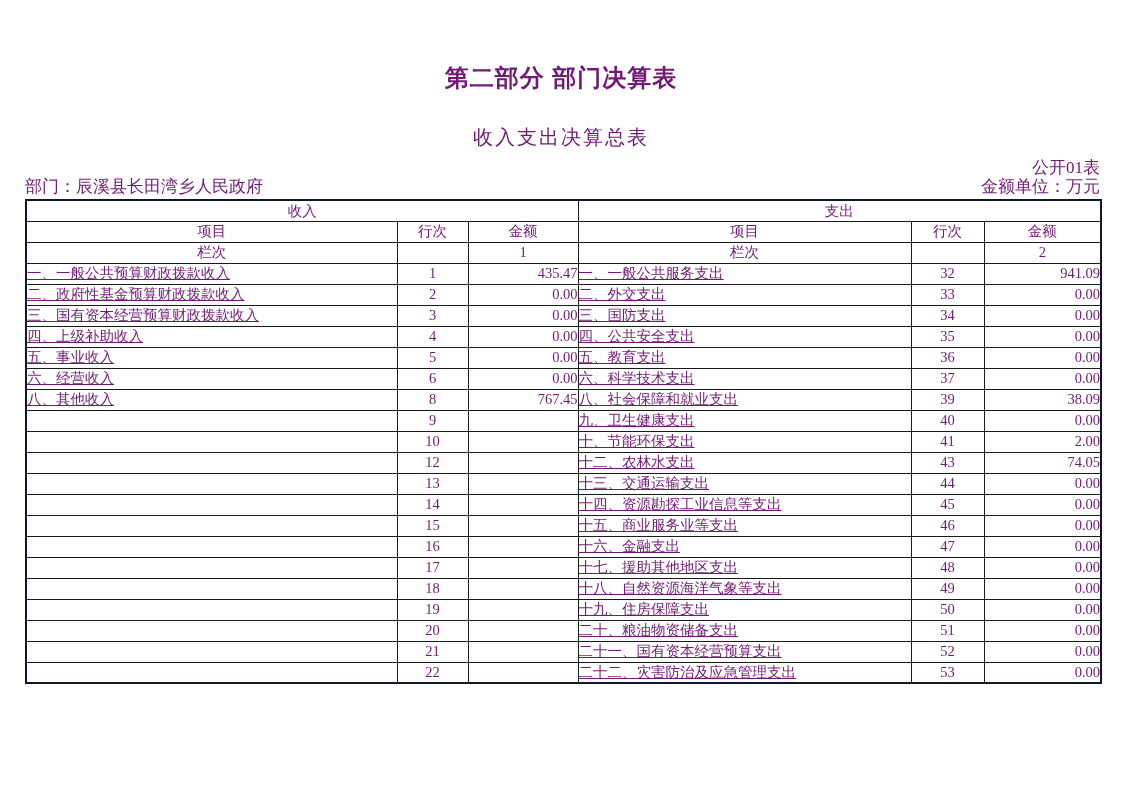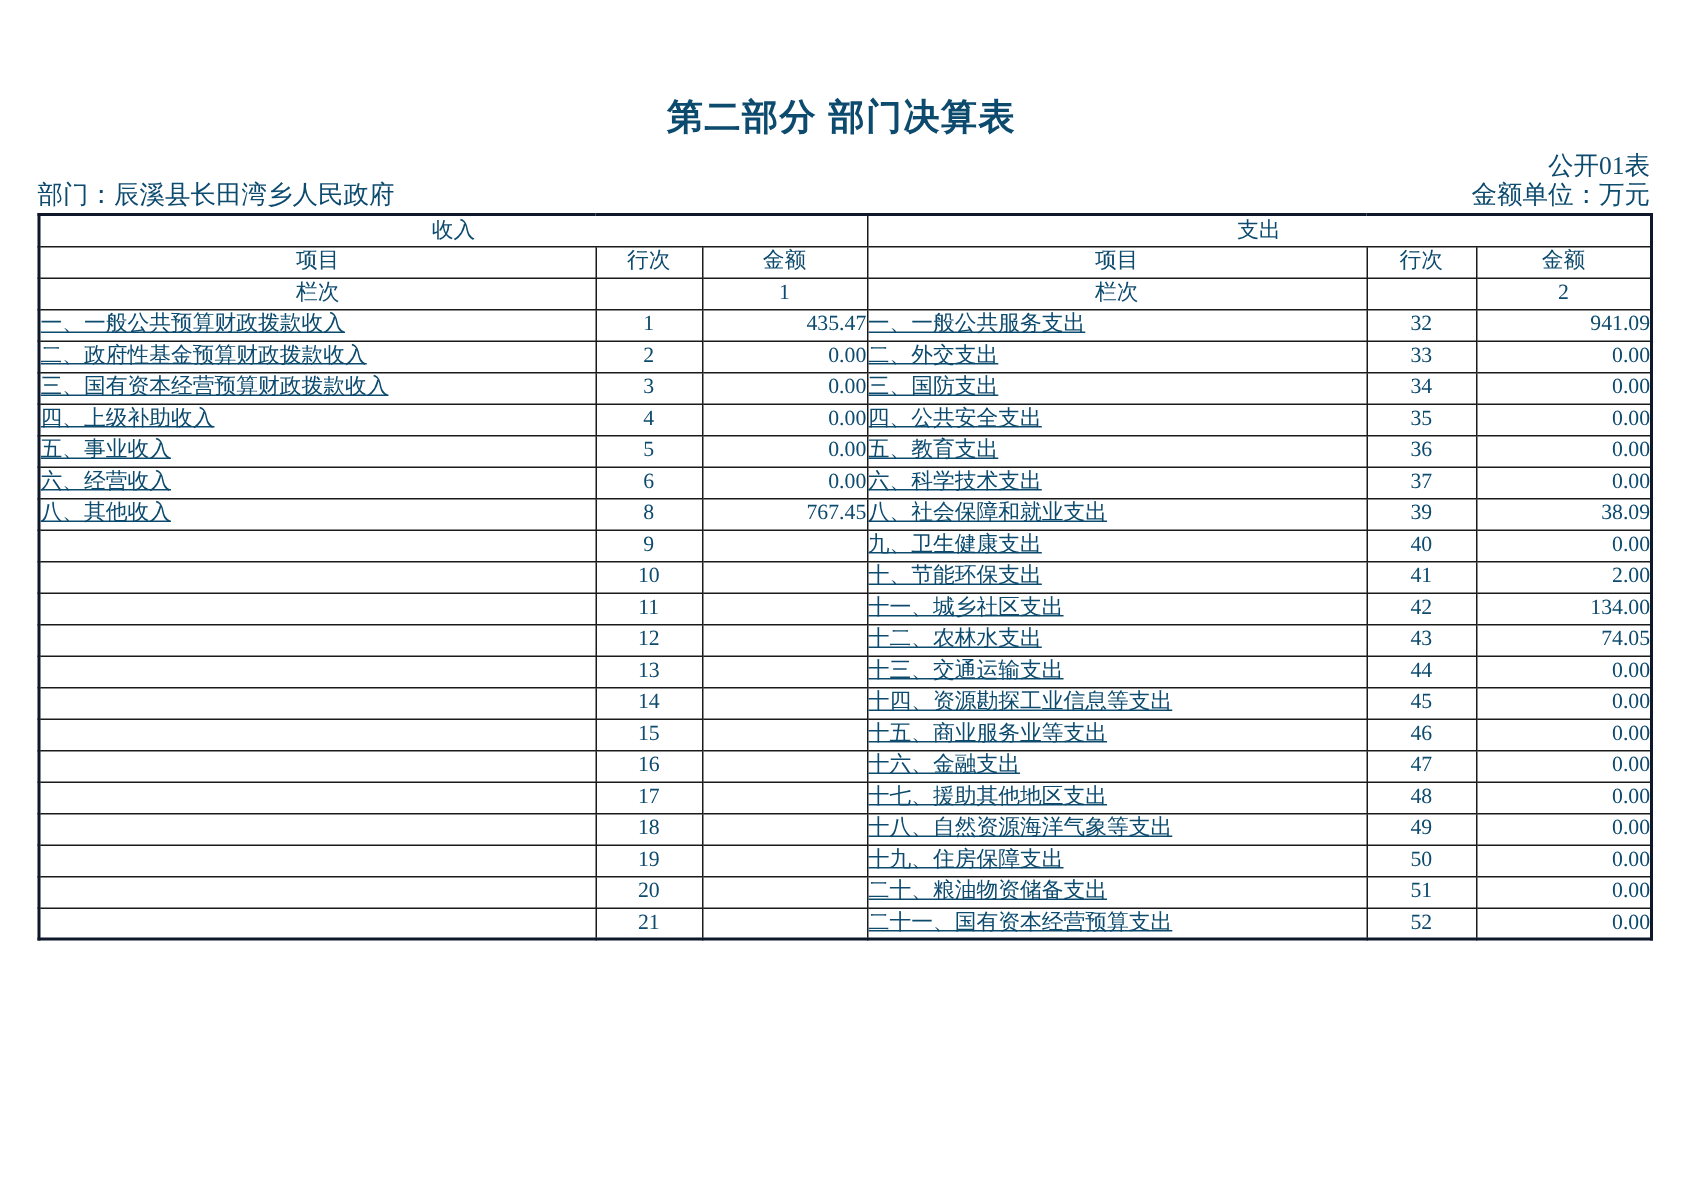--- a/index.html
+++ b/index.html
@@ -1,21 +1,21 @@
 <!DOCTYPE html>
 <html><head>
 <meta charset="utf-8">
 <style>
   * { box-sizing: border-box; margin: 0; padding: 0; }
   html, body { background: #ffffff; }
   .page {
     width: 1122px;
     height: 793px;
     background: #ffffff;
-    color: #0c4a6e;
+    color: #701a75;
     font-family: "Liberation Serif", "DejaVu Serif", serif;
     position: relative;
     overflow: hidden;
   }
   .part-title {
     padding-top: 62px;
     text-align: center;
     font-family: "Liberation Sans", "DejaVu Sans", sans-serif;
     font-weight: bold;
     font-size: 24px;
@@ -62,20 +62,21 @@
   td.line-cell { text-align: center; }
   td.amount-cell { text-align: right; padding-right: 7px; }
 </style>
 </head>
 <body>
 
 <div class="page">
 
   <div class="part-title">第二部分 部门决算表</div>
 
+  <div class="table-title">收入支出决算总表</div>
 
   <div class="meta">
     <div class="meta-top">公开01表</div>
     <div class="meta-bottom">
       <span>部门：辰溪县长田湾乡人民政府</span>
       <span>金额单位：万元</span>
     </div>
   </div>
 
   <table class="acct">
@@ -177,28 +178,20 @@
         <tr>
       <td class="item-cell"></td>
       <td class="line-cell">10</td>
       <td class="amount-cell"></td>
       <td class="item-cell">十、节能环保支出</td>
       <td class="line-cell">41</td>
       <td class="amount-cell">2.00</td>
     </tr>
         <tr>
       <td class="item-cell"></td>
-      <td class="line-cell">11</td>
-      <td class="amount-cell"></td>
-      <td class="item-cell">十一、城乡社区支出</td>
-      <td class="line-cell">42</td>
-      <td class="amount-cell">134.00</td>
-    </tr>
-        <tr>
-      <td class="item-cell"></td>
       <td class="line-cell">12</td>
       <td class="amount-cell"></td>
       <td class="item-cell">十二、农林水支出</td>
       <td class="line-cell">43</td>
       <td class="amount-cell">74.05</td>
     </tr>
         <tr>
       <td class="item-cell"></td>
       <td class="line-cell">13</td>
       <td class="amount-cell"></td>
@@ -263,16 +256,24 @@
       <td class="amount-cell">0.00</td>
     </tr>
         <tr>
       <td class="item-cell"></td>
       <td class="line-cell">21</td>
       <td class="amount-cell"></td>
       <td class="item-cell">二十一、国有资本经营预算支出</td>
       <td class="line-cell">52</td>
       <td class="amount-cell">0.00</td>
     </tr>
+        <tr>
+      <td class="item-cell"></td>
+      <td class="line-cell">22</td>
+      <td class="amount-cell"></td>
+      <td class="item-cell">二十二、灾害防治及应急管理支出</td>
+      <td class="line-cell">53</td>
+      <td class="amount-cell">0.00</td>
+    </tr>
       </tbody>
   </table>
 
 </div>
 
 </body></html>

